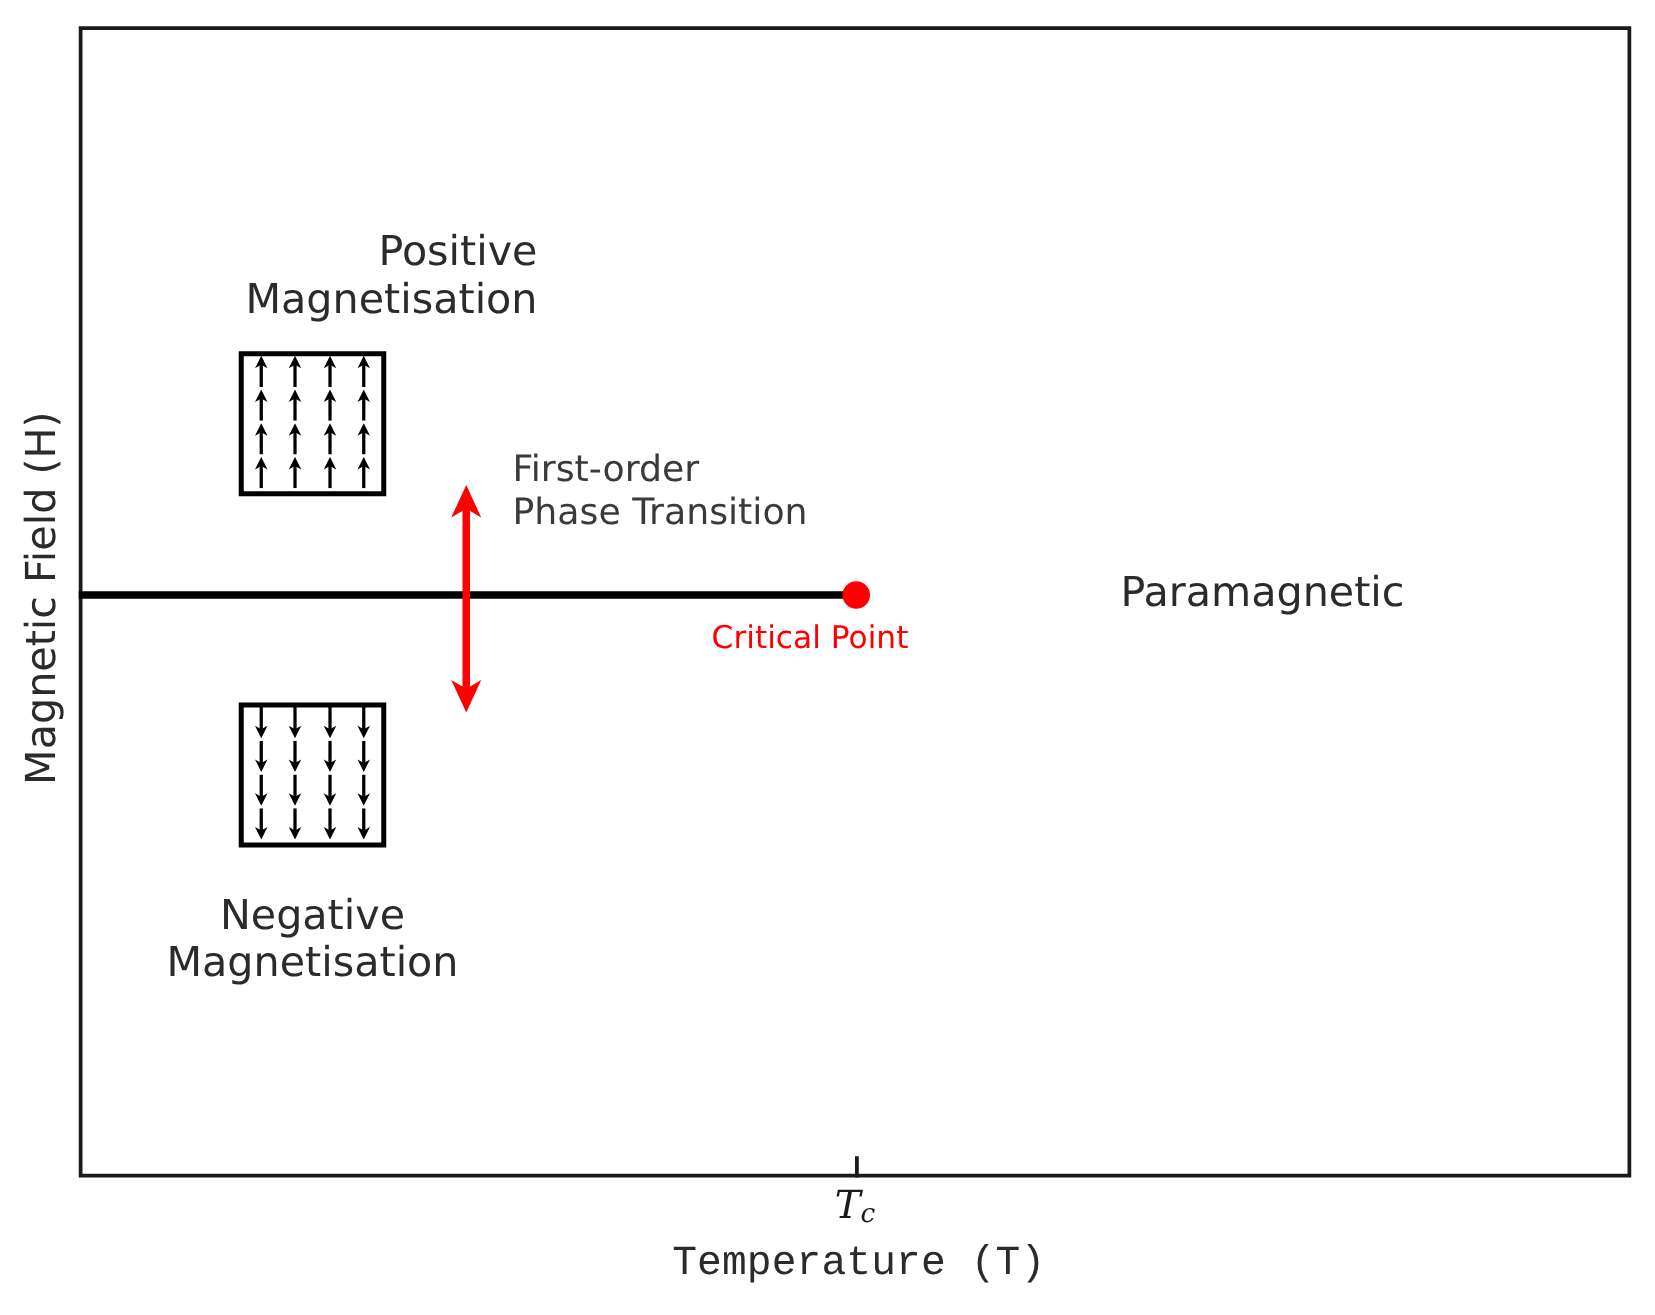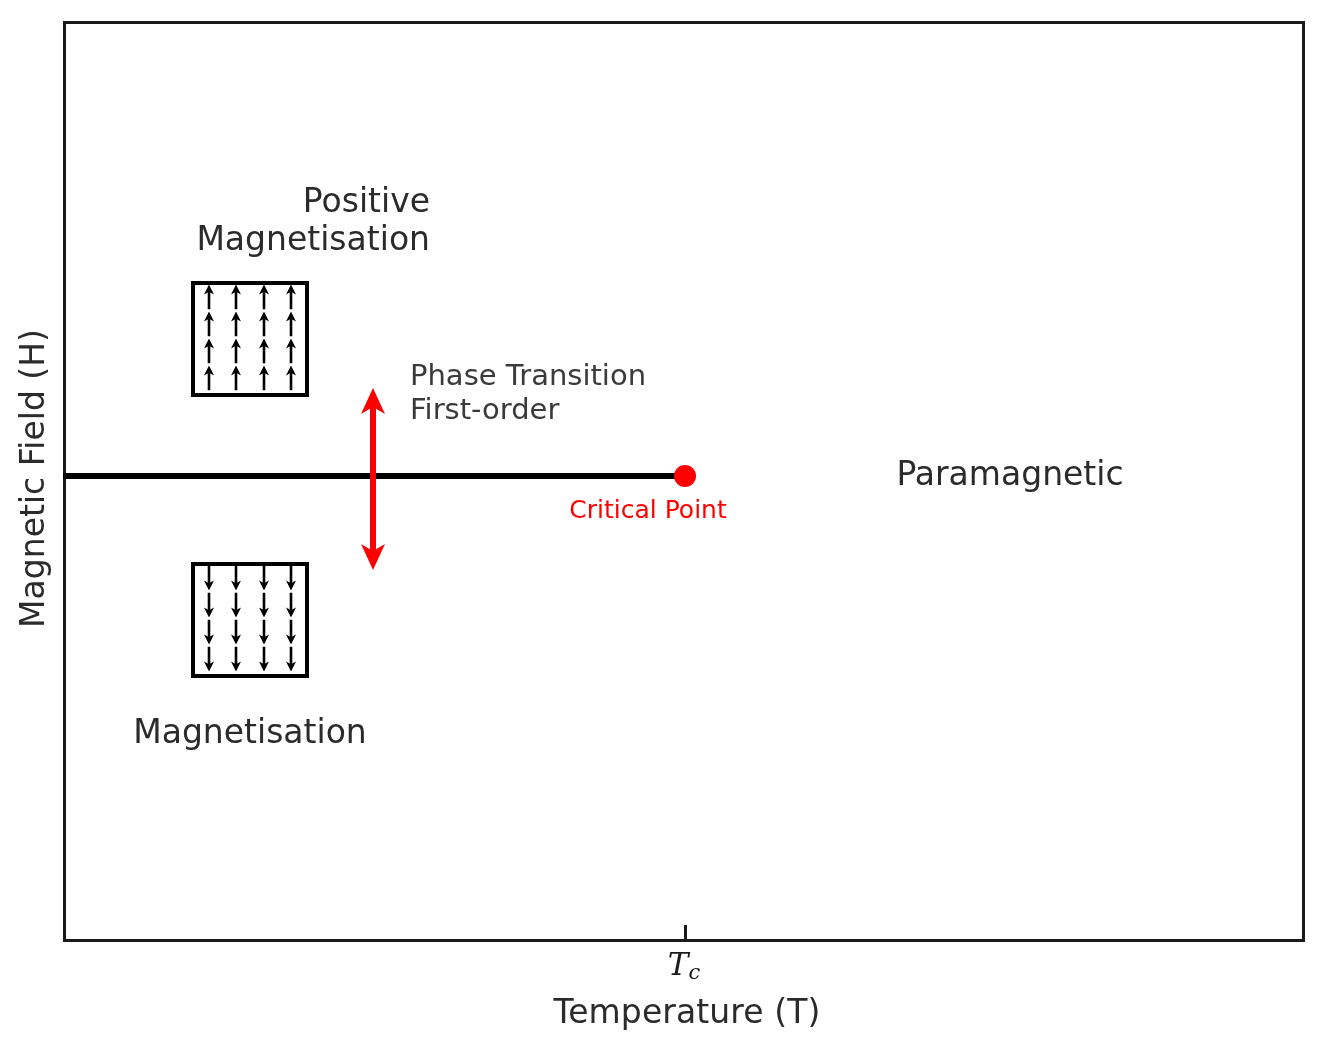--- a/index.html
+++ b/index.html
@@ -28,20 +28,21 @@
   
   #xlabel {
     position: absolute;
     left: 0;
     top: 992px;
     width: 1324px;
     text-align: center;
     font-size: 33px;
     color: #2b2b2b;
     letter-spacing: 0.1px;
+    font-family: Liberation Mono, monospace;
   }
   #xlabel .lbl { display: inline-block; transform: translateX(25px); }
   #ylabel {
     position: absolute;
     left: 32px;
     top: 478px;
     width: 0;
     height: 0;
     display: flex;
     align-items: center;
@@ -187,20 +188,21 @@
   <div id="critical-point-label">Critical Point</div>
 
   <div id="paramagnetic-label">Paramagnetic</div>
 
   <div class="region-label" id="positive-label">
     <div>Positive</div>
     <div>Magnetisation</div>
   </div>
 
   <div class="region-label" id="negative-label">
+    <div>Negative</div>
     <div>Magnetisation</div>
   </div>
 
   <div class="spin-box" id="spin-box-up">
     <div class="spin-grid" id="grid-up">
         <div class="spin-cell">
           <span class="spin-arrow"><svg width="11" height="25" viewBox="0 0 11 25" xmlns="http://www.w3.org/2000/svg">
               <line x1="5.5" y1="25" x2="5.5" y2="7" stroke="#000" stroke-width="2.6"></line>
               <polygon points="5.5,0 10.5,10 5.5,7.2 0.5,10" fill="#000"></polygon>
             </svg></span>
@@ -401,22 +403,22 @@
 
   <div id="first-order-arrow">
     <svg width="36" height="182" viewBox="0 0 36 182" xmlns="http://www.w3.org/2000/svg">
       <line x1="18" y1="16" x2="18" y2="166" stroke="#ff0000" stroke-width="6"></line>
       <polygon points="18,0 30,26 18,19 6,26" fill="#ff0000"></polygon>
       <polygon points="18,182 6,156 18,163 30,156" fill="#ff0000"></polygon>
     </svg>
   </div>
 
   <div id="first-order-label">
+    <div>First-order</div>
     <div>Phase Transition</div>
-    <div>First-order</div>
   </div>
 
   <div id="tc-tick"></div>
   <div id="tc-ticklabel"><span>T</span><sub>c</sub></div>
 
   <div id="xlabel"><span class="lbl">Temperature (T)</span></div>
   <div id="ylabel">
       <span class="lbl">Magnetic Field (H)</span>
     </div>
 

